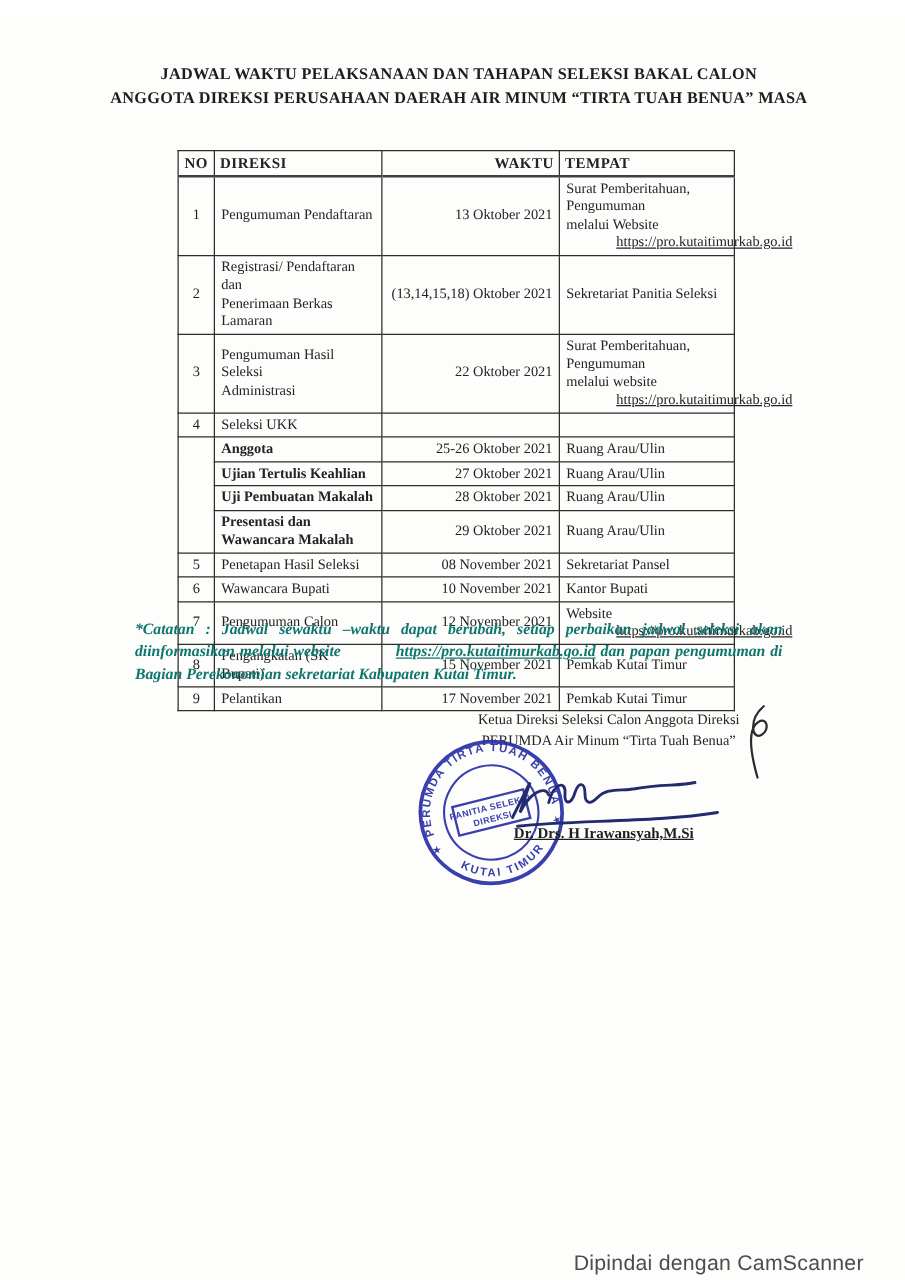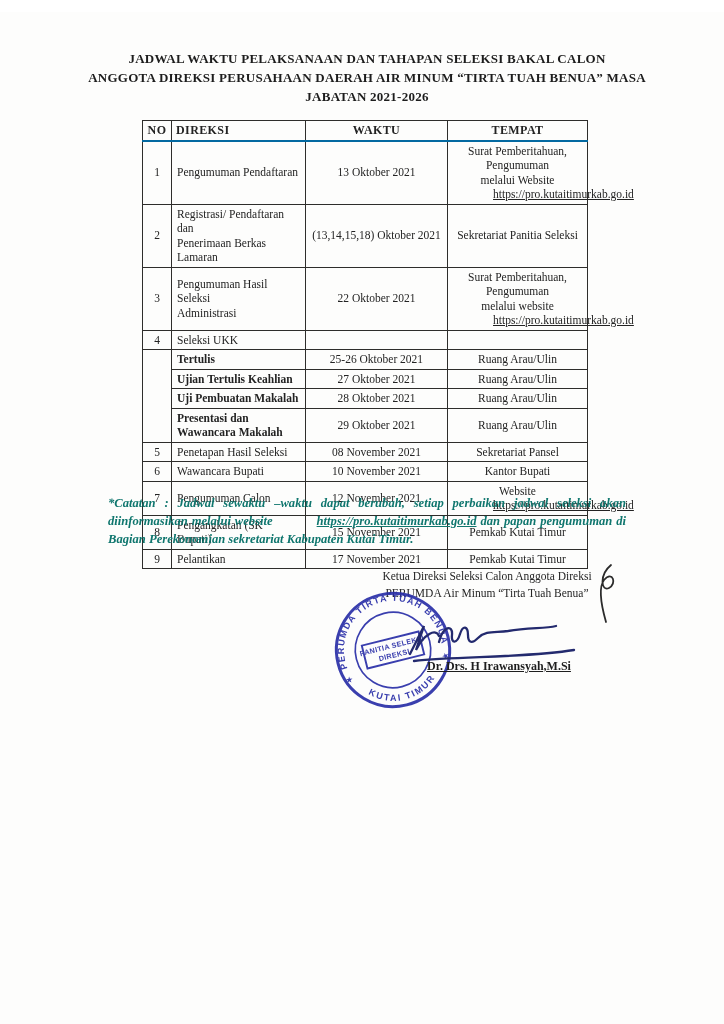--- a/index.html
+++ b/index.html
@@ -7,60 +7,59 @@
   .page { position:relative; width:724px; height:1024px; background:#fdfdfc; overflow:hidden; color:#222;margin-top:12px; }
 
   
   .doc-title { position:absolute; top:37px; left:60px; width:614px; text-align:center;
                font-weight:bold; font-size:13px; line-height:19px; letter-spacing:.25px; color:#1d1d1d; }
 
   
   .tbl-wrap { position:absolute; top:108px; left:142px; }
   table { border-collapse:collapse; table-layout:fixed; width:445px; }
   th, td { border:1px solid #2e2d2b; font-size:11.5px; line-height:14.5px; padding:2px 5px; vertical-align:middle; color:#232323; }
-  th { font-weight:bold; font-size:12px; text-align:center; letter-spacing:.4px; padding:2px 4px; border-bottom:2px solid #0369a1; }
+  th { font-weight:bold; font-size:12px; text-align:center; letter-spacing:.4px; padding:2px 4px; border-bottom:2px solid #404040; }
   .c-no { text-align:center; width:29px; }
   .c-keg { width:134px; text-align:left; }
-  .c-waktu { width:142px; text-align:center; }
-  .c-tempat { width:140px; text-align:center; }
+  .c-waktu { width:142px; text-align:right; }
+  .c-tempat { width:140px; text-align:left; }
   td.bold { font-weight:bold; }
   .link { text-decoration:underline;padding-left:40px; }
   tr.tall3 td { height:47px; }
   tr.tall2 td { height:30px; }
   tr.norm td { height:18px; }
 
   
   .note { position:absolute; top:482px; left:108px; width:518px; font-weight:bold; font-style:italic;
           font-size:12.6px; line-height:18px; text-align:justify; color:#0f766e; }
   .note .link { font-weight:bold; }
 
   
   .sig-heading { position:absolute; top:556px; left:362px; width:250px; text-align:center;
                  font-size:11.5px; line-height:17px; color:#242424; }
-  .sig-name-block { position:absolute; top:646px; left:392px; width:214px; text-align:center; z-index:5; }
+  .sig-name-block { position:absolute; top:646px; left:376px; width:214px; text-align:center; z-index:5; }
   .sig-name { font-weight:bold; font-size:12px; text-decoration:underline; color:#1e1e1e; line-height:16px; }
   .sig-nip { font-size:12px; color:#242424; line-height:16px; }
 
   .stamp { position:absolute; top:572px; left:327px; width:132px; height:132px; transform:rotate(-14deg); opacity:.92; z-index:2; }
   .autograph { position:absolute; top:586px; left:402px; width:186px; height:88px; z-index:3; }
   .paraf { position:absolute; top:550px; left:592px; width:30px; height:64px; z-index:3; }
 
   
   .scanner-credit { position:absolute; top:989px; right:33px; font-family:"Liberation Sans", sans-serif;
                     font-size:17px; color:#4c4c4c; letter-spacing:.2px; }
 </style>
 </head>
 <body>
 
 <div class="page">
 
   <div class="doc-title">
     <div>JADWAL WAKTU PELAKSANAAN DAN TAHAPAN SELEKSI BAKAL CALON</div>
     <div>ANGGOTA DIREKSI PERUSAHAAN DAERAH AIR MINUM “TIRTA TUAH BENUA” MASA</div>
-    <div>JABATAN 2021-2026</div>
   </div>
 
   <div class="tbl-wrap">
     <table>
       <thead>
         <tr>
           <th class="c-no">NO</th>
           <th class="c-keg">DIREKSI</th>
           <th class="c-waktu">WAKTU</th>
           <th class="c-tempat">TEMPAT</th>
@@ -108,21 +107,21 @@
             <td class="c-no">4</td>
             <td class="c-keg">
               <div>Seleksi UKK</div>
             </td>
             <td class="c-waktu"></td>
             <td class="c-tempat"></td>
           </tr>
           <tr class="norm">
             <td class="c-no" rowspan="4"></td>
             <td class="c-keg bold">
-              <div>Tertulis</div>
+              <div>Anggota</div>
             </td>
             <td class="c-waktu">25-26 Oktober 2021</td>
             <td class="c-tempat">
               <div>Ruang Arau/Ulin</div>
             </td>
           </tr>
           <tr class="norm">
             <td class="c-keg bold">
               <div>Ujian Tertulis Keahlian</div>
             </td>
@@ -241,14 +240,15 @@
   </svg>
 
   <svg class="paraf" viewBox="0 0 30 64">
     <path d="M19,3 C7,13 9,30 17,26 C25,22 21,8 12,18 C6,26 10,46 14,60" fill="none" stroke="#2b2b2b" stroke-width="1.8" stroke-linecap="round"></path>
   </svg>
 
   <div class="sig-name-block">
     <div class="sig-name">Dr. Drs. H Irawansyah,M.Si</div>
   </div>
 
+  <div class="scanner-credit">Dipindai dengan CamScanner</div>
 
 </div>
 
 </body></html>

